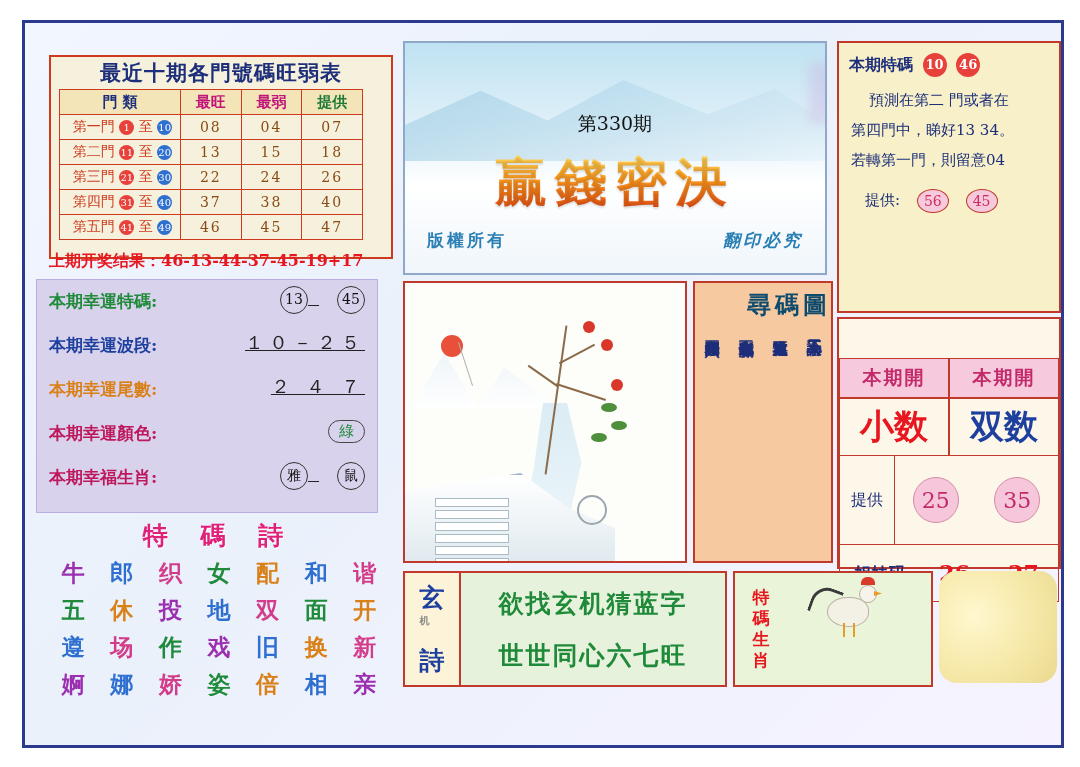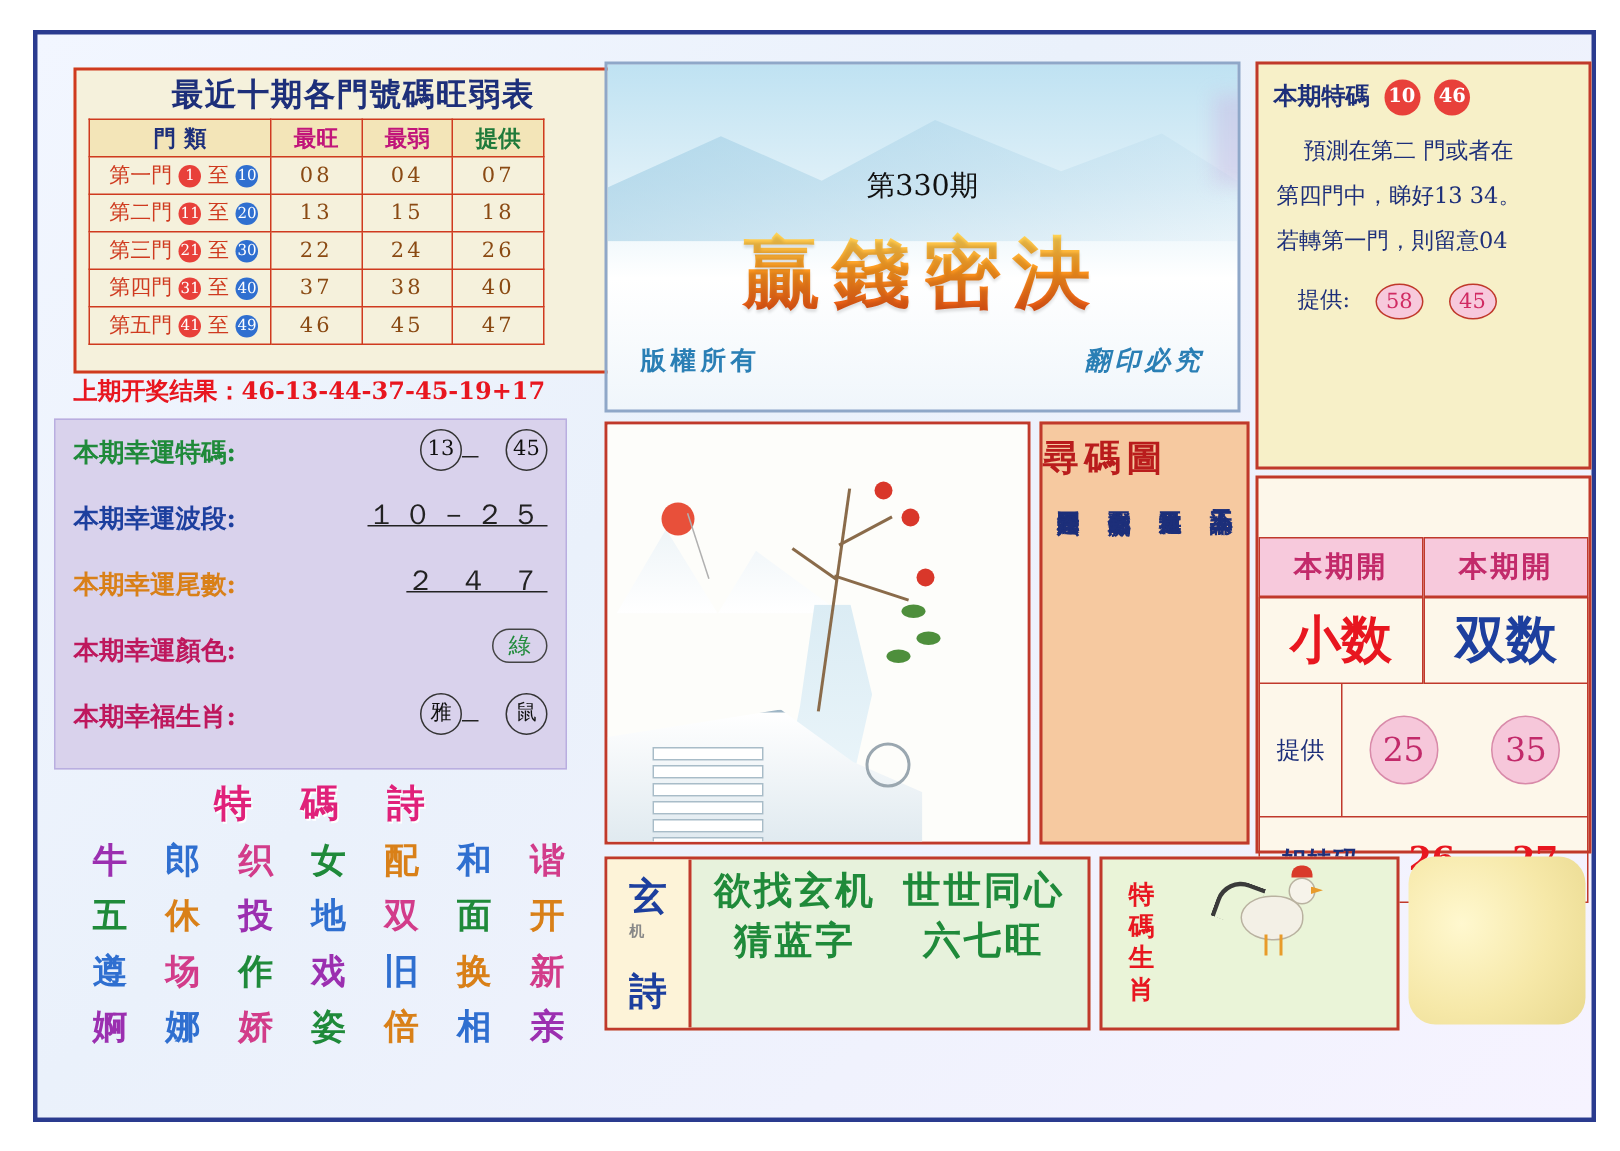--- a/index.html
+++ b/index.html
@@ -9,22 +9,22 @@
     background:#fff;
   }
   .page{position:relative;width:1080px;height:767px;background:#ffffff;}
   .frame{
     position:absolute;left:22px;top:20px;width:1036px;height:722px;
     border:3px solid #2a3b8f;
     background:linear-gradient(135deg,#f2f6ff 0%,#eaf1fb 40%,#f6f3ff 100%);
   }
   
   .tl{
-    position:absolute;left:24px;top:22px;width:340px;height:200px;
-    background:#f5f1dc;border:2px solid #cf3a1f;padding-left:29px;
+    position:absolute;left:24px;top:32px;width:340px;height:200px;
+    background:#f5f1dc;border:2px solid #cf3a1f;
   }
   .tl-title{
     position:absolute;left:0;top:2px;width:100%;text-align:center;
     font-size:21px;font-weight:bold;color:#1d2f7a;
     font-family:"DejaVu Serif","Liberation Serif",serif;letter-spacing:1px;
   }
   table.rank{
     position:absolute;left:8px;top:32px;width:304px;border-collapse:collapse;
     font-family:"DejaVu Serif","Liberation Serif",serif;
   }
@@ -161,21 +161,21 @@
   .pic .berry{position:absolute;width:12px;height:12px;border-radius:50%;background:#d9372a;}
   .pic .leaf{position:absolute;width:16px;height:9px;border-radius:50%;background:#4e8f3c;}
   .pic .kite{position:absolute;left:60px;top:58px;width:1px;height:46px;background:#b0b0b0;transform:rotate(-18deg);}
   .pic .moonwheel{position:absolute;left:172px;top:212px;width:26px;height:26px;border:2px solid #9aa7b0;border-radius:50%;}
   
   .xun{
     position:absolute;left:668px;top:258px;width:136px;height:278px;
     border:2px solid #c0392b;background:#f6c9a0;
   }
   .xun-title{
-    text-align:left;margin-top:6px;font-size:24px;font-weight:bold;color:#b91c1c;
+    text-align:right;margin-top:6px;font-size:24px;font-weight:bold;color:#0c4a6e;
     font-family:"DejaVu Serif","Liberation Serif",serif;letter-spacing:4px;
   }
   .xun-cols{display:flex;justify-content:space-around;margin-top:8px;}
   .xun-col{
     writing-mode:vertical-rl;text-orientation:upright;
     font-size:15px;color:#1d2f7a;font-weight:bold;line-height:1.35;
     font-family:"DejaVu Serif","Liberation Serif",serif;height:216px;
   }
   
   .rtop{
@@ -256,21 +256,21 @@
     border:2px solid #c0392b;background:#e7f2dc;display:flex;
   }
   .xuan-left{
     width:54px;background:#fdf3d8;border-right:2px solid #c0392b;
     display:flex;flex-direction:column;align-items:center;justify-content:space-around;
     font-size:25px;font-weight:bold;color:#1d3f9e;
     font-family:"DejaVu Serif","Liberation Serif",serif;
   }
   .xuan-left small{display:block;font-size:10px;color:#888;}
   .xuan-right{
-    flex:1;display:flex;flex-direction:row;justify-content:space-around;padding:4px 6px;
+    flex:1;display:flex;flex-direction:column;justify-content:space-around;padding:4px 6px;
   }
   .xuan-right div{
     font-size:25px;font-weight:bold;color:#1f8a3a;letter-spacing:2px;text-align:center;
     font-family:"DejaVu Serif","Liberation Serif",serif;
   }
   
   .zodiac{
     position:absolute;left:708px;top:548px;width:196px;height:112px;
     border:2px solid #c0392b;background:#eaf4d8;display:flex;
   }
@@ -499,21 +499,21 @@
       <div class="line1">
         <span>本期特碼</span>
         <span class="ball-r">10</span>
         <span class="ball-r b2">46</span>
       </div>
       <p class="rp1">預測在第二 門或者在</p>
       <p class="rp2">第四門中，睇好13 34。</p>
       <p class="rp3">若轉第一門，則留意04</p>
       <div class="give">
         <span>提供:</span>
-        <span class="oval-pink">58</span>
+        <span class="oval-pink">56</span>
         <span class="oval-pink">45</span>
       </div>
     </div>
 
     <div class="rmid">
       <div class="rmid-head">
         <div>本期開</div>
         <div>本期開</div>
       </div>
       <div class="rmid-vals">

